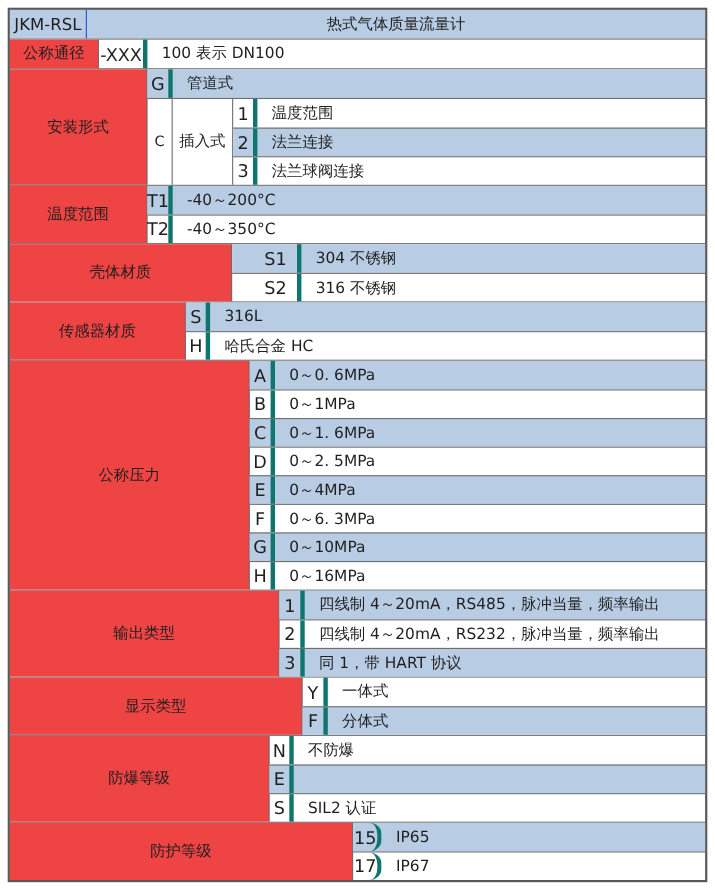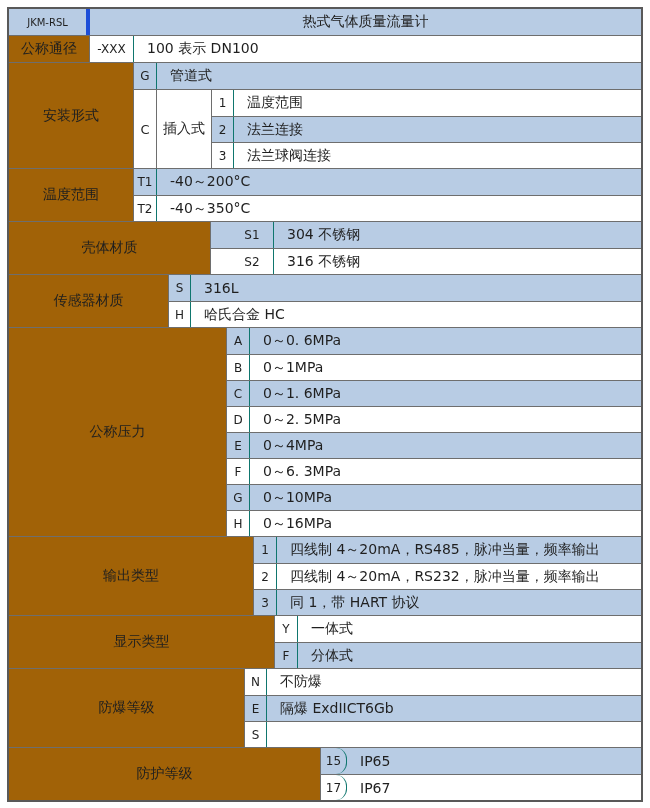--- a/index.html
+++ b/index.html
@@ -11,39 +11,39 @@
   .spec-table{
     --rh:26px;
     width:636px;box-sizing:border-box;
     border:2px solid #595959;background:#ffffff;
   }
   .hrow{display:flex;height:var(--rh);box-sizing:border-box;}
   .section{display:flex;border-top:1px solid #6e6e6e;box-sizing:border-box;}
   .label-cell{
     display:flex;align-items:center;justify-content:center;
     border-right:1px solid #6e6e6e;box-sizing:border-box;flex:none;
-    background:#a16207;text-align:center;
+    background:#ef4444;text-align:center;
   }
   .rows{flex:1;display:flex;flex-direction:column;min-width:0;}
   .row{display:flex;height:var(--rh);box-sizing:border-box;min-width:0;}
   .row + .row{border-top:1px solid #6e6e6e;}
   .alt{background:#b8cce4;}
   .code-cell{
     display:flex;align-items:center;justify-content:center;
-    border-right:1px solid #0f766e;box-sizing:border-box;flex:none;
-    font-size:12px;
+    border-right:4px solid #0f766e;box-sizing:border-box;flex:none;
+    font-size:16px;
     text-align:center;
   }
   .desc-cell{
     flex:1;display:flex;align-items:center;padding-left:13px;
     box-sizing:border-box;min-width:0;white-space:nowrap;overflow:hidden;text-align:right;
   }
   .model-cell{
-    width:81px;flex:none;display:flex;align-items:center;justify-content:center;
-    border-right:4px solid #1d4ed8;box-sizing:border-box;font-size:10px;
+    width:70px;flex:none;display:flex;align-items:center;justify-content:center;
+    border-right:1px solid #1d4ed8;box-sizing:border-box;font-size:15px;
   }
   .title-cell{flex:1;display:flex;align-items:center;justify-content:center;}
   .insert-block{display:flex;border-top:1px solid #6e6e6e;flex:1;min-width:0;}
   .insert-rows{flex:1;display:flex;flex-direction:column;min-width:0;}
   .mid-cell{
     display:flex;align-items:center;justify-content:center;flex:none;
     border-right:1px solid #6e6e6e;box-sizing:border-box;
   }
   
   .lw81{width:81px;} .lw125{width:125px;} .lw170{width:202px;}
@@ -216,24 +216,24 @@
 
     <div class="section">
       <div class="label-cell lw289">防爆等级</div>
       <div class="rows">
         <div class="row">
           <div class="code-cell cw22">N</div>
           <div class="desc-cell">不防爆</div>
         </div>
         <div class="row alt">
           <div class="code-cell cw22">E</div>
-          <div class="desc-cell">隔爆 ExdIICT6Gb</div>
         </div>
         <div class="row">
           <div class="code-cell cw22">S</div>
+          <div class="desc-cell">SIL2 认证</div>
         </div>
       </div>
     </div>
 
     <div class="section">
       <div class="label-cell lw312">防护等级</div>
       <div class="rows">
         <div class="row alt">
           <div class="code-cell cw26">15</div>
           <div class="desc-cell">IP65</div>

